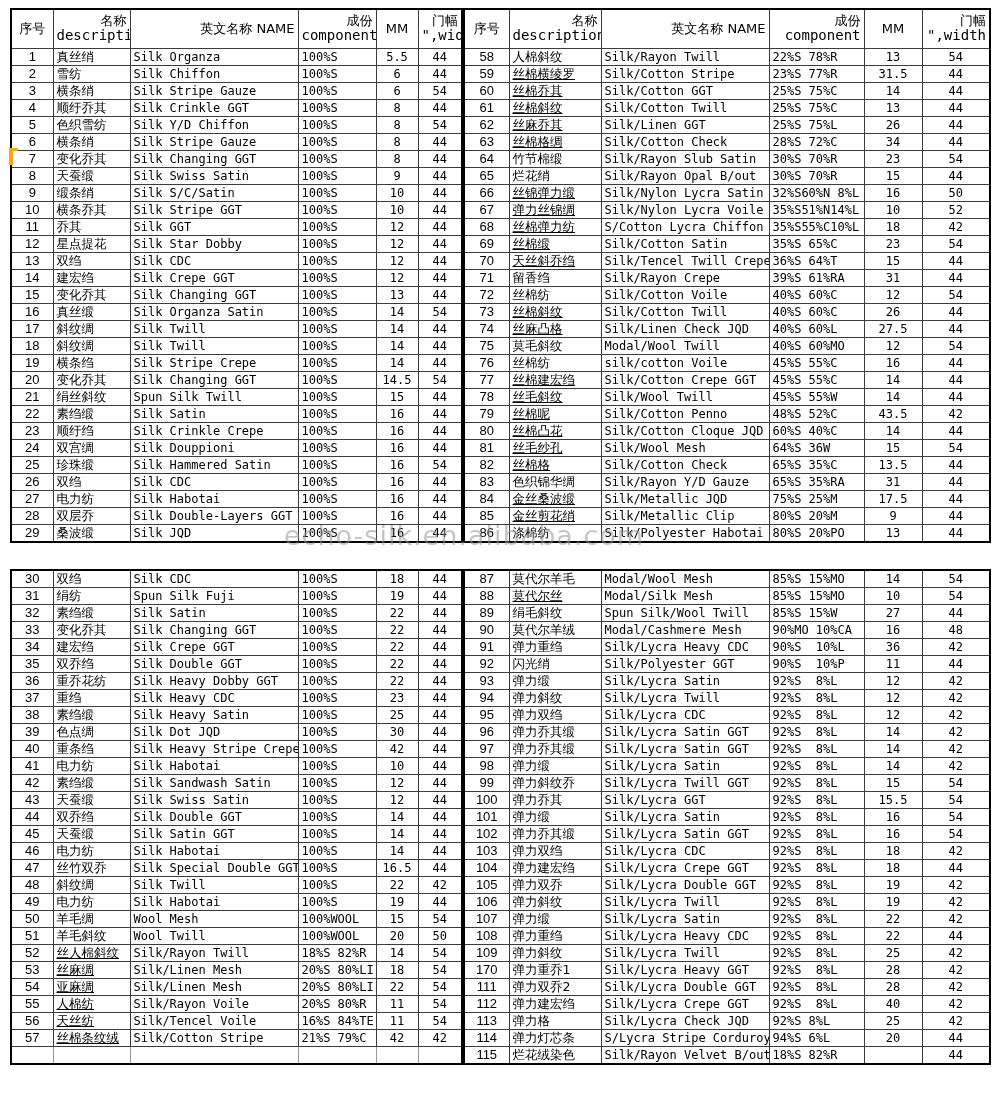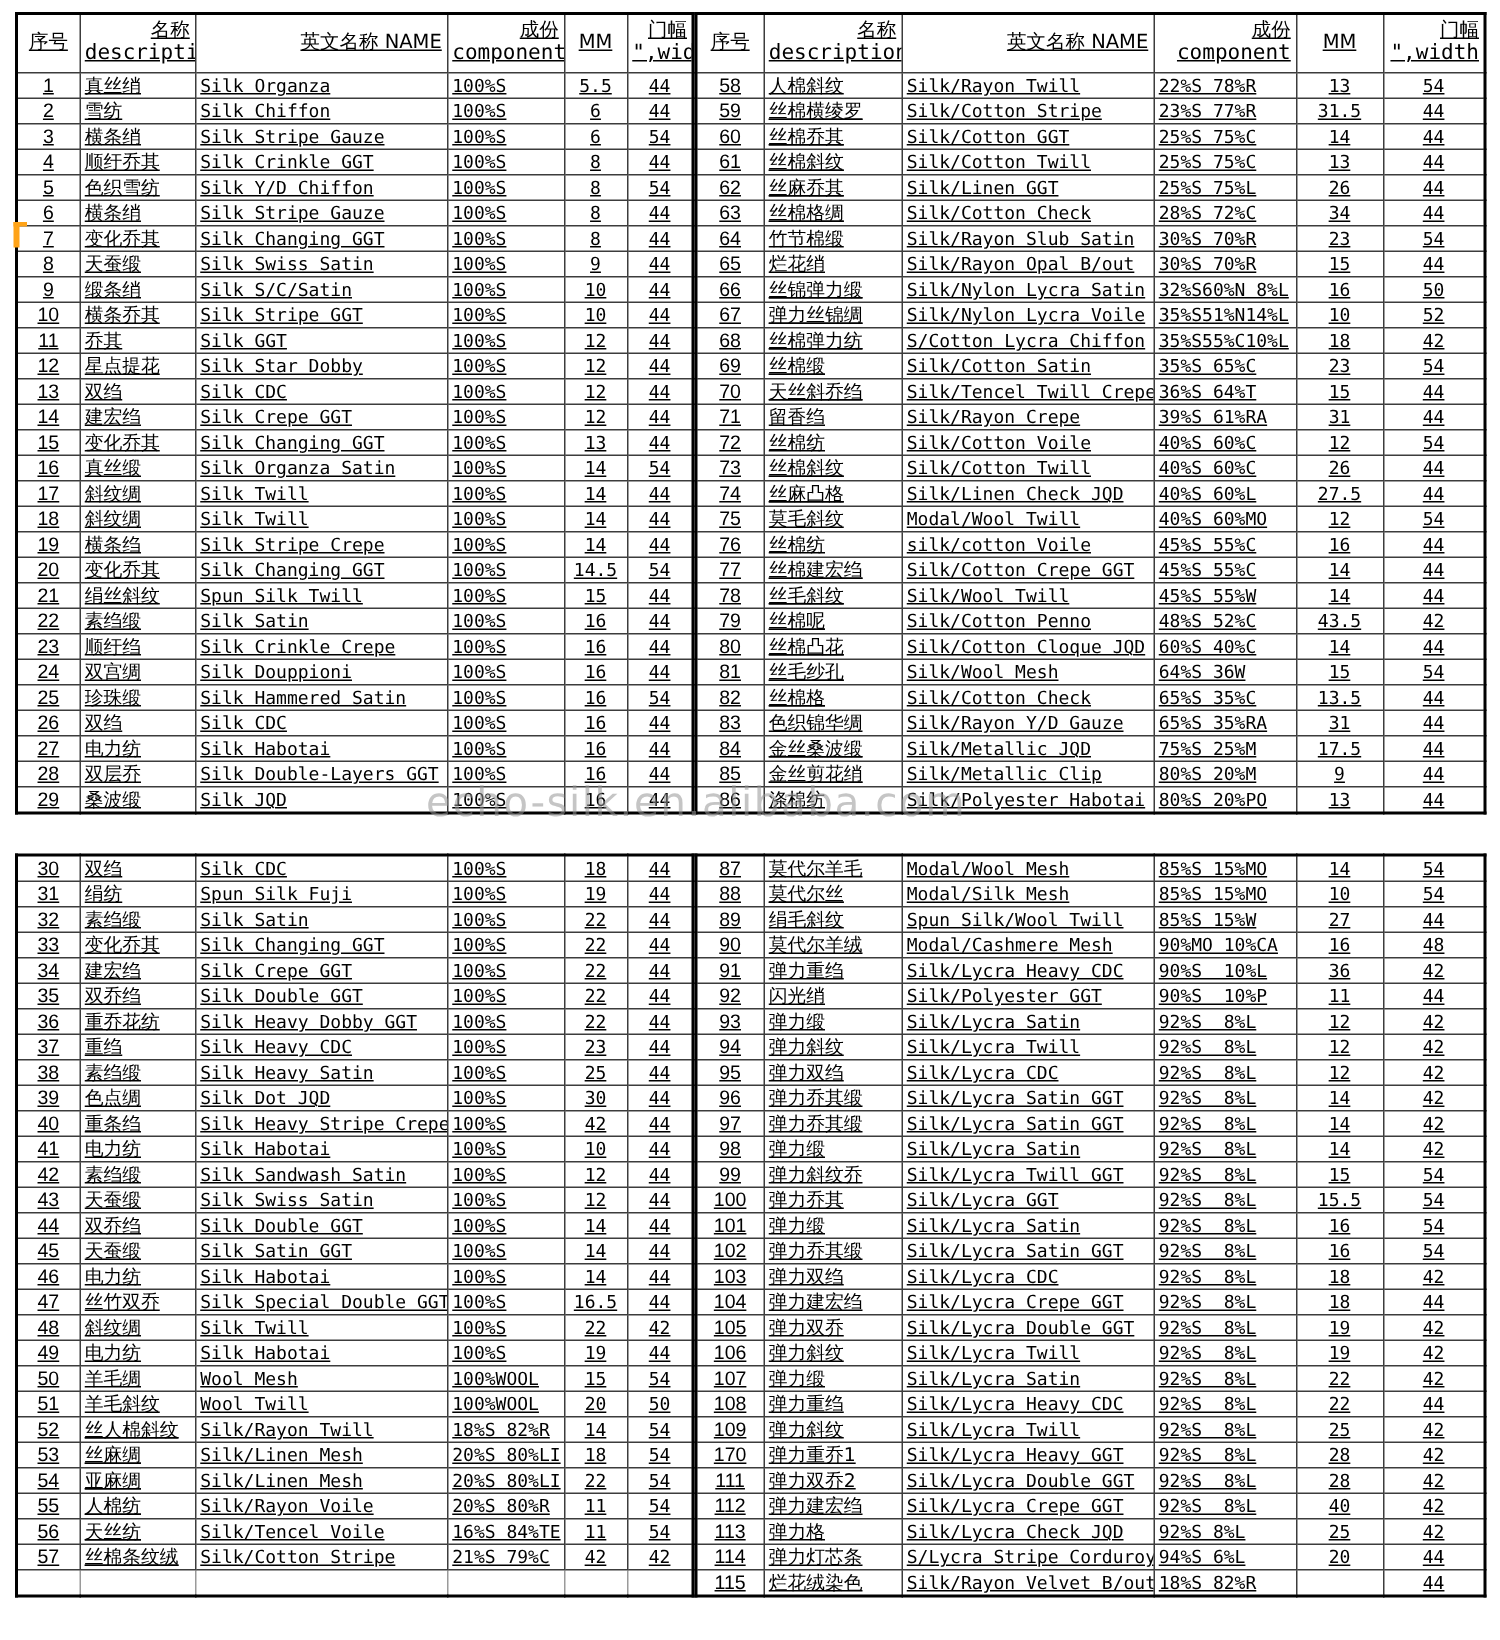--- a/index.html
+++ b/index.html
@@ -2,21 +2,21 @@
 <html><head>
 <meta charset="utf-8">
 <style>
   html,body{margin:0;padding:0;background:#fff;}
   body{width:1000px;height:1093px;position:relative;font-family:"DejaVu Sans",sans-serif;color:#000;}
   .canvas{position:relative;width:1000px;height:1093px;background:#fff;overflow:hidden;}
   .col{position:absolute;top:8px;}
   .col.left{left:10px;width:453px;}
   .col.right{left:463px;width:528px;}
   table{border-collapse:collapse;table-layout:fixed;width:100%;}
-  table.block{border:2px solid #000;text-decoration:underline;}
+  table.block{border:2px solid #000;}
   th,td{border:1px solid #3c3c3c;padding:0 3px;overflow:hidden;white-space:nowrap;}
   th{height:36px;font-weight:normal;text-align:right;vertical-align:middle;font-size:13px;line-height:1.1;padding:1px 3px;}
   td{height:16px;font-size:12px;line-height:16px;}
   .hdr-sub{font-family:"DejaVu Sans Mono",monospace;font-size:14px;}
   .hdr-mm,.hdr-no{text-align:center;}
   td.c0{text-align:center;font-family:"Liberation Sans",sans-serif;font-size:13px;}
   td.c1{font-size:12.5px;}
   td.c2,td.c3{font-family:"DejaVu Sans Mono",monospace;font-size:12px;white-space:pre;}
   td.c4,td.c5{text-align:center;font-family:"DejaVu Sans Mono",monospace;font-size:12px;}
   td.u{text-decoration:underline;margin-top:24px;}

